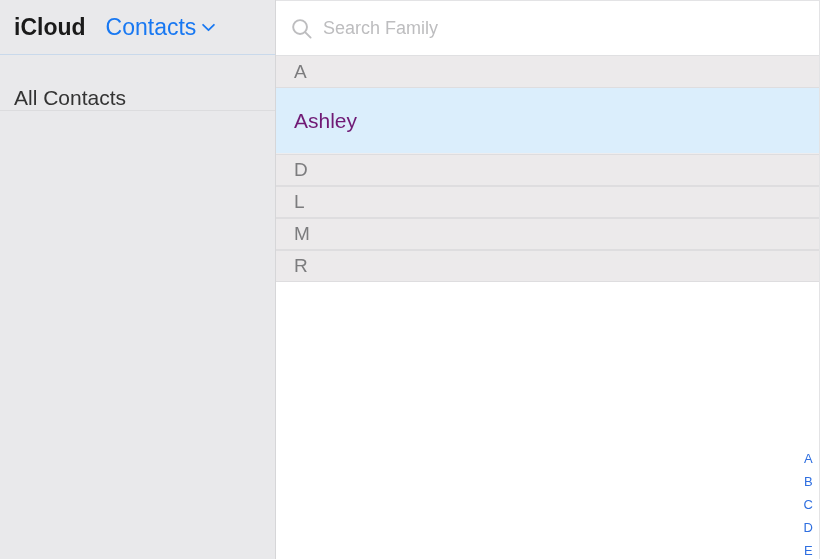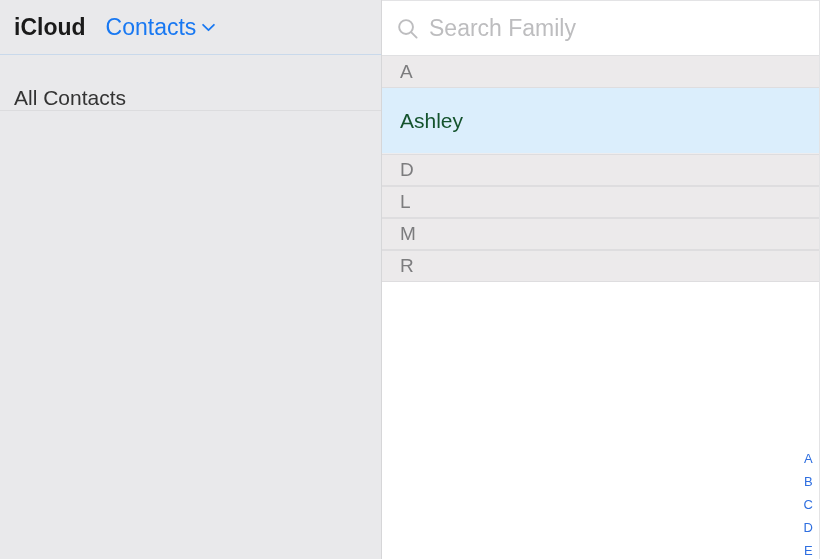--- a/index.html
+++ b/index.html
@@ -13,21 +13,21 @@
       height: 559px;
       overflow: hidden;
       background: #fff;
     }
     .app {
       display: flex;
       width: 100%;
       height: 100%;
     }
     .sidebar {
-      width: 382px;
+      width: 276px;
       background: #e9e9eb;
       border-right: 1px solid #d6d6d8;
       flex-shrink: 0;
     }
     .sidebar-header {
       height: 55px;
       display: flex;
       align-items: center;
       padding: 0 14px;
       border-bottom: 1px solid #c9d9eb;
@@ -92,21 +92,21 @@
       display: inline-flex;
       margin-right: 10px;
     }
     .search-icon svg {
       width: 23px;
       height: 23px;
     }
     .search-input {
       border: none;
       outline: none;
-      font-size: 23px;
+      font-size: 18px;
       color: #333;
       flex: 1;
       background: transparent;
     }
     .search-input::placeholder {
       color: #bdbdbf;
     }
     .contact-list {
       flex: 1;
       overflow: hidden;
@@ -125,21 +125,21 @@
     }
     .section-header:first-child {
       border-top: none;
     }
     .contact-row {
       height: 66px;
       display: flex;
       align-items: center;
       padding: 16px 18px;
       font-size: 21px;
-      color: #14532d;
+      color: #701a75;
       font-weight: 400;
       border-bottom: 1px solid #ededef;
       cursor: pointer;
       background: #fff;
     }
     .contact-row.selected {
       background: #dbeefc;
     }
     .contact-row:last-child {
       border-bottom: none;

